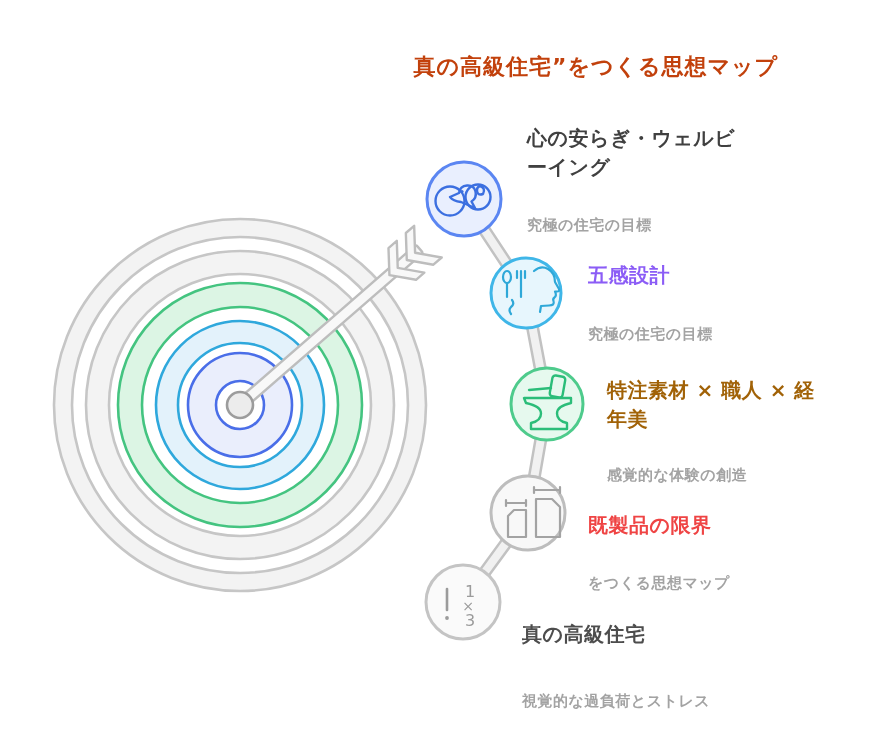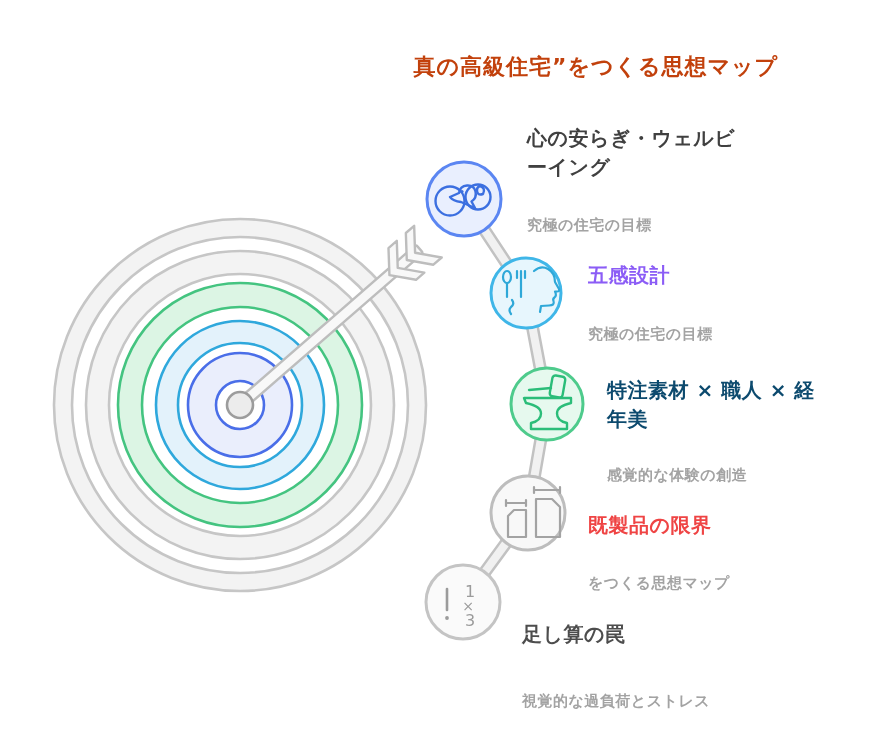--- a/index.html
+++ b/index.html
@@ -126,20 +126,20 @@
 </svg>
 
 <div class="main-title">真の高級住宅”をつくる思想マップ</div>
 
 <div class="node-label nl1" style="color: #404040;">心の安らぎ・ウェルビーイング</div>
 <div class="node-sublabel ns1">究極の住宅の目標</div>
 
 <div class="node-label nl2" style="color: #8b5cf6;">五感設計</div>
 <div class="node-sublabel ns2">究極の住宅の目標</div>
 
-<div class="node-label nl3" style="color: #0c4a6e;">特注素材 × 職人 × 経年美</div>
+<div class="node-label nl3" style="color: #a16207;">特注素材 × 職人 × 経年美</div>
 <div class="node-sublabel ns3">感覚的な体験の創造</div>
 
 <div class="node-label nl4" style="color: #ef4444;">既製品の限界</div>
 <div class="node-sublabel ns4">をつくる思想マップ</div>
 
-<div class="node-label nl5" style="color: rgb(77, 77, 77);">足し算の罠</div>
+<div class="node-label nl5" style="color: rgb(77, 77, 77);">真の高級住宅</div>
 <div class="node-sublabel ns5">視覚的な過負荷とストレス</div>
 
 </body></html>

